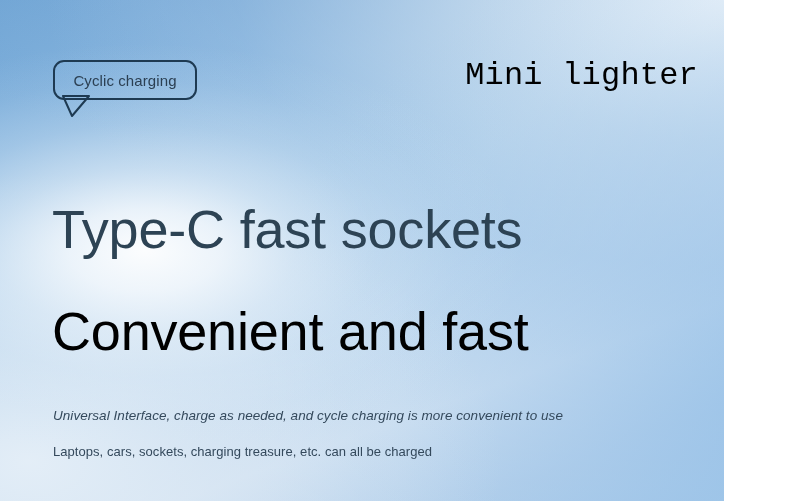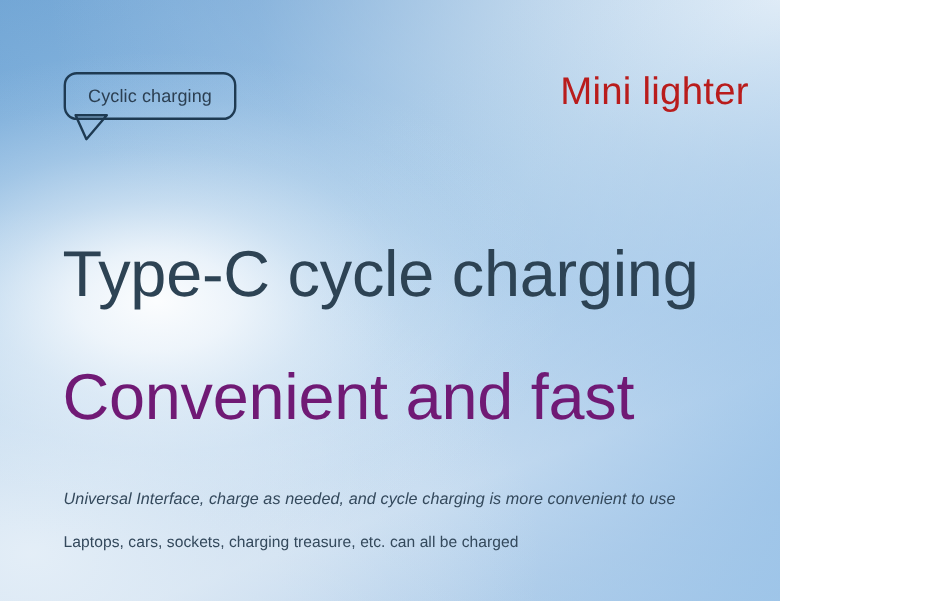--- a/index.html
+++ b/index.html
@@ -4,21 +4,21 @@
 <title>Product Banner</title>
 <style>
   html, body {
     margin: 0;
     padding: 0;
     background: #ffffff;
   }
 
   #banner {
     position: relative;
-    width: 650px;
+    width: 724px;
     height: 501px;
     overflow: hidden;
     font-family: "Liberation Sans", "DejaVu Sans", sans-serif;
     
     background-color: #a9c9e8;
     isolation: isolate;
   }
 
   
   .bg-layer {
@@ -149,36 +149,37 @@
     white-space: nowrap;
   }
 
   .headline-2 {
     position: absolute;
     left: 52px;
     top: 268px;
     font-size: 54px;
     line-height: 1;
     font-weight: 400;
-    color: #701a75;
+    color: #000000;
     letter-spacing: -0.2px;
     white-space: nowrap;
   }
 
   
   .tagline {
     position: absolute;
     right: 26px;
     top: 60px;
     font-size: 32px;
     line-height: 1;
     font-weight: 300;
-    color: #b91c1c;
+    color: #000000;
     white-space: nowrap;
     letter-spacing: 0.2px;
+    font-family: Liberation Mono, monospace;
   }
 
   
   .subcopy-1 {
     position: absolute;
     left: 53px;
     top: 409px;
     font-size: 13.5px;
     line-height: 1;
     color: #34495c;
@@ -217,21 +218,21 @@
         <span class="bubble-label">Cyclic charging</span>
       </div>
       <svg class="bubble-tail" viewBox="0 0 34 22">
         <path d="M 4 0 L 30 0 L 13 20 Z" fill="none" stroke="#1e3a52" stroke-width="2" stroke-linejoin="round" stroke-linecap="round"></path>
         <path d="M 4 -2 L 30 -2 L 30 2 L 4 2 Z" fill="none" stroke="none"></path>
       </svg>
     </div>
 
     <div class="tagline">Mini lighter</div>
 
-    <h1 class="headline-1">Type-C cycle charging</h1>
+    <h1 class="headline-1">Type-C fast sockets</h1>
 
     <h1 class="headline-2">Convenient and fast</h1>
 
     <div class="subcopy-1">Universal Interface, charge as needed, and cycle charging is more convenient to use</div>
 
     <div class="subcopy-2">Laptops, cars, sockets, charging treasure, etc. can all be charged</div>
 
   </div>
 </div>
 

